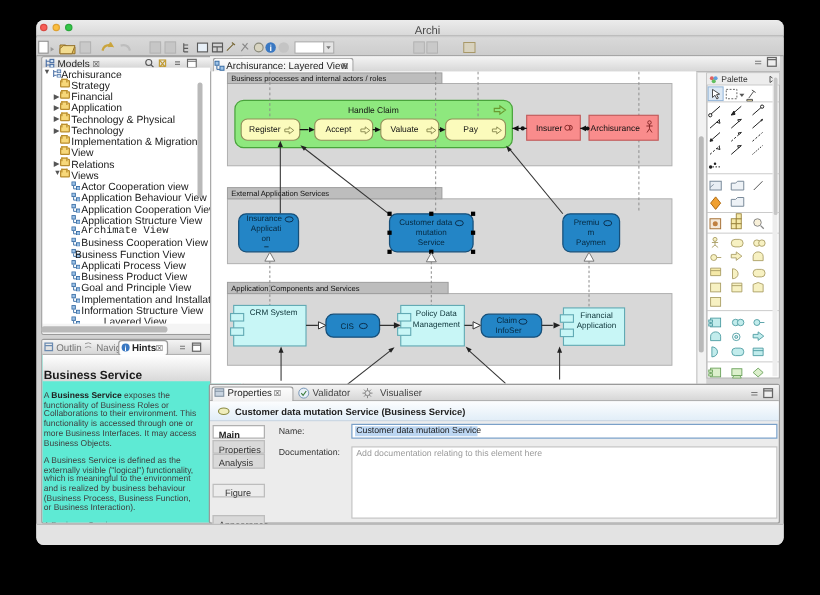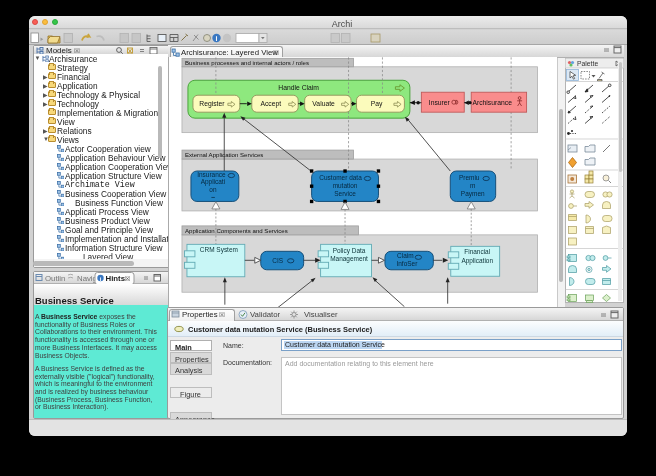--- a/index.html
+++ b/index.html
@@ -179,21 +179,21 @@
           <path d="M2 4 v2.5 h2" stroke="#3a6ea5" fill="none" stroke-width="0.8"></path>
         </svg>
         <span style="position:absolute;left:31px;top:0;">Business Cooperation View</span>
       </div>
 <div class="ti" style="left:0;top:144.2px;">
         <svg class="vi" style="left:22.6px;" viewBox="0 0 8 8">
           <rect x="0.5" y="0.5" width="3" height="3" fill="#9fc4e8" stroke="#3a6ea5" stroke-width="0.8"></rect>
           <rect x="4.5" y="4.5" width="3" height="3" fill="#9fc4e8" stroke="#3a6ea5" stroke-width="0.8"></rect>
           <path d="M2 4 v2.5 h2" stroke="#3a6ea5" fill="none" stroke-width="0.8"></path>
         </svg>
-        <span style="position:absolute;left:26px;top:0;padding-left:15px;">Business Function View</span>
+        <span style="position:absolute;left:26px;top:0;">Business Function View</span>
       </div>
 <div class="ti" style="left:0;top:153.2px;">
         <svg class="vi" style="left:22.6px;" viewBox="0 0 8 8">
           <rect x="0.5" y="0.5" width="3" height="3" fill="#9fc4e8" stroke="#3a6ea5" stroke-width="0.8"></rect>
           <rect x="4.5" y="4.5" width="3" height="3" fill="#9fc4e8" stroke="#3a6ea5" stroke-width="0.8"></rect>
           <path d="M2 4 v2.5 h2" stroke="#3a6ea5" fill="none" stroke-width="0.8"></path>
         </svg>
         <span style="position:absolute;left:31px;top:0;">Applicati Process View</span>
       </div>
 <div class="ti" style="left:0;top:162.2px;">

